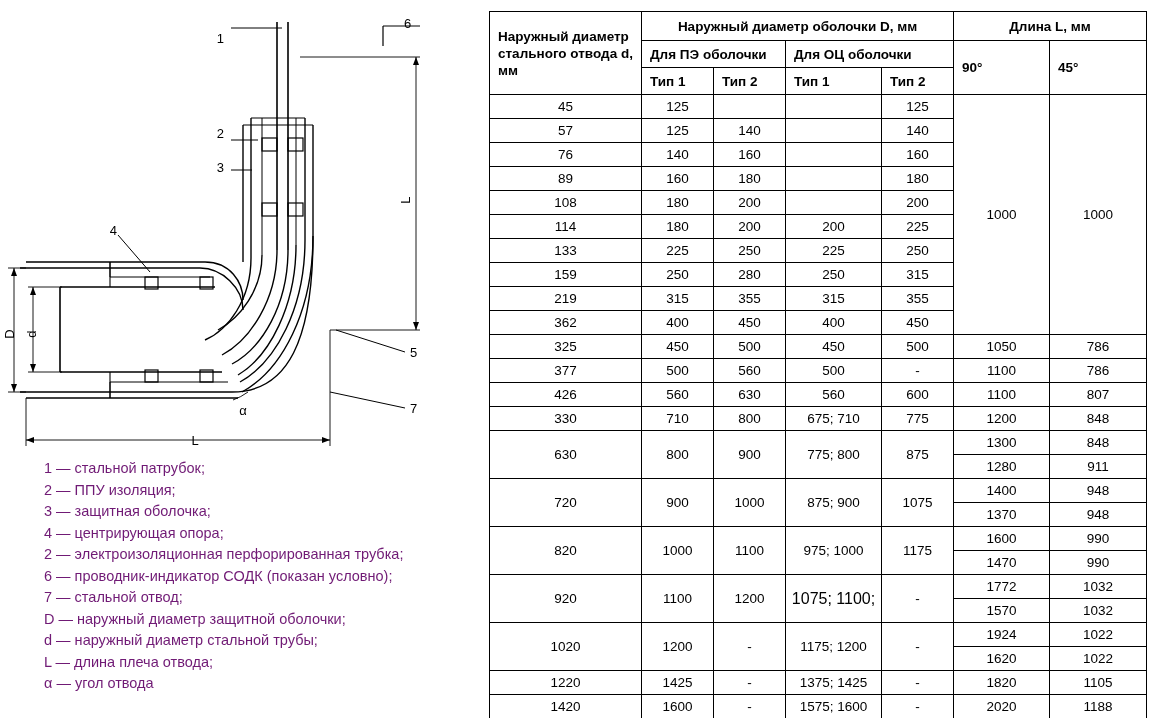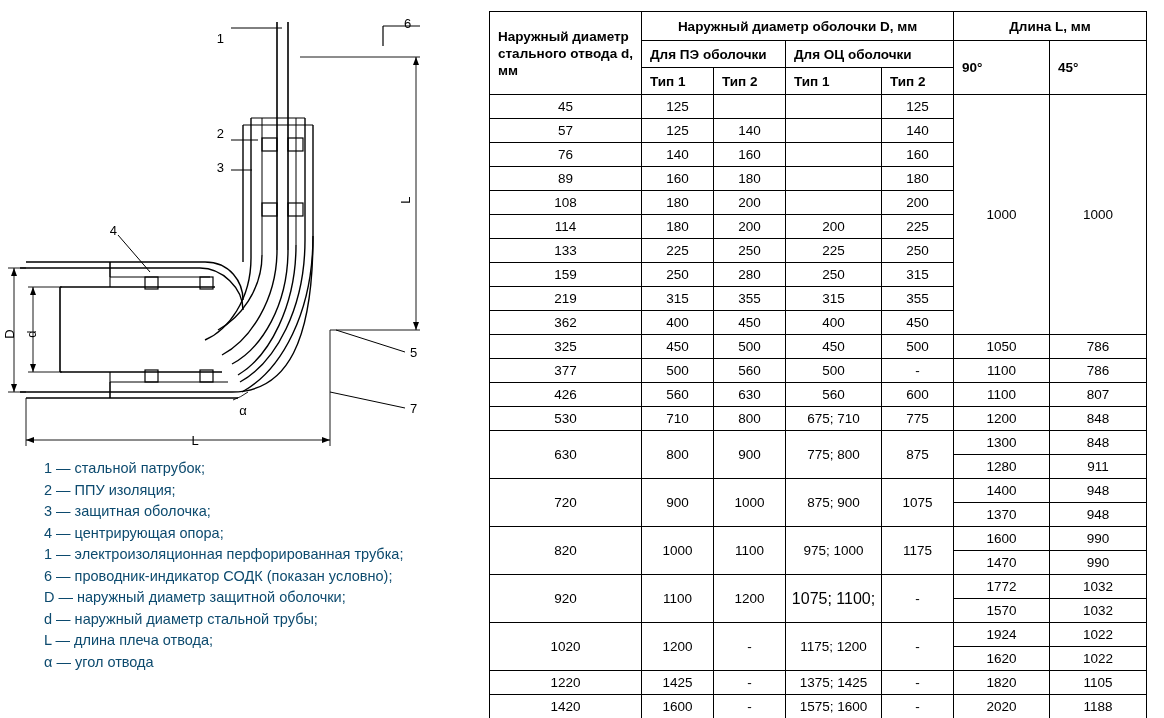--- a/index.html
+++ b/index.html
@@ -49,21 +49,21 @@
   #legend {
     position: absolute;
     left: 44px;
     top: 458px;
     width: 430px;
   }
   #legend .legend-item {
     font-size: 14.5px;
     line-height: 21.5px;
     white-space: nowrap;
-    color: #0c4a6e;
+    color: #701a75;
   }
 
   
   #table-wrap {
     position: absolute;
     left: 489px;
     top: 11px;
     width: 660px;
   }
   table.spec {
@@ -246,22 +246,23 @@
       <text class="dim-label" x="243" y="415" text-anchor="middle">α</text>
 
       <path d="M233,400 A 60 60 0 0 0 248,392" fill="none" stroke="#000" stroke-width="0.9"></path>
     </svg>
 
     <div id="legend">
       <div class="legend-item">1 — стальной патрубок;</div>
       <div class="legend-item">2 — ППУ изоляция;</div>
       <div class="legend-item">3 — защитная оболочка;</div>
       <div class="legend-item">4 — центрирующая опора;</div>
-      <div class="legend-item">1 — электроизоляционная перфорированная трубка;</div>
+      <div class="legend-item">2 — электроизоляционная перфорированная трубка;</div>
       <div class="legend-item">6 — проводник-индикатор СОДК (показан условно);</div>
+      <div class="legend-item">7 — стальной отвод;</div>
       <div class="legend-item">D — наружный диаметр защитной оболочки;</div>
       <div class="legend-item">d — наружный диаметр стальной трубы;</div>
       <div class="legend-item">L — длина плеча отвода;</div>
       <div class="legend-item">α — угол отвода</div>
     </div>
   </div>
 
   <div id="table-wrap">
     <table class="spec">
       <colgroup>
@@ -391,21 +392,21 @@
           <td class="val">426</td>
           <td class="val">560</td>
           <td class="val">630</td>
           <td class="val">560</td>
           <td class="val">600</td>
           <td class="val">1100</td>
           <td class="val">807</td>
         </tr>
 
         <tr>
-          <td class="val">530</td>
+          <td class="val">330</td>
           <td class="val">710</td>
           <td class="val">800</td>
           <td class="val">675; 710</td>
           <td class="val">775</td>
           <td class="val">1200</td>
           <td class="val">848</td>
         </tr>
 
         <tr>
           <td class="val" rowspan="2">630</td>

